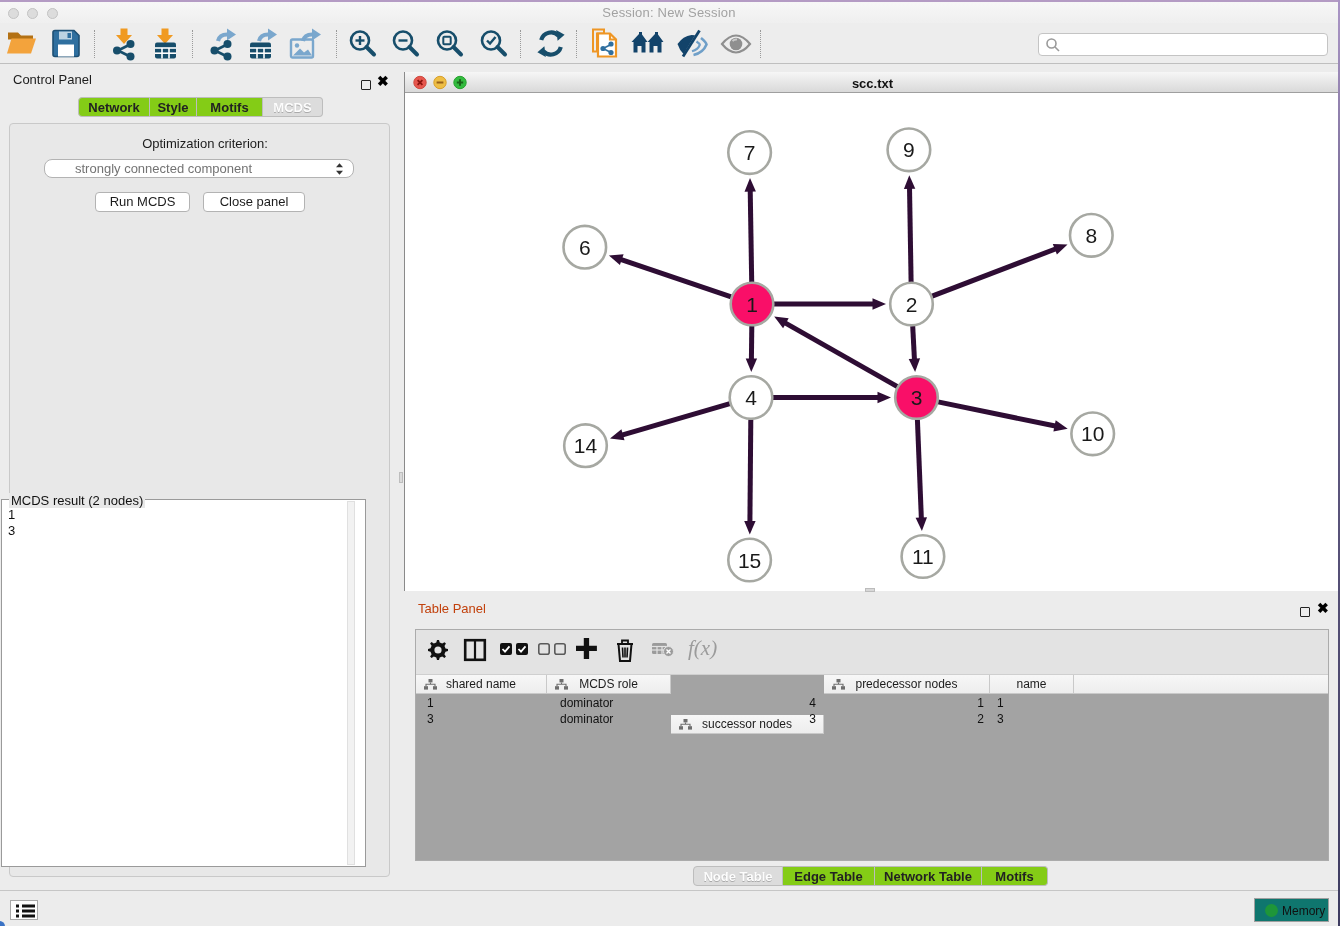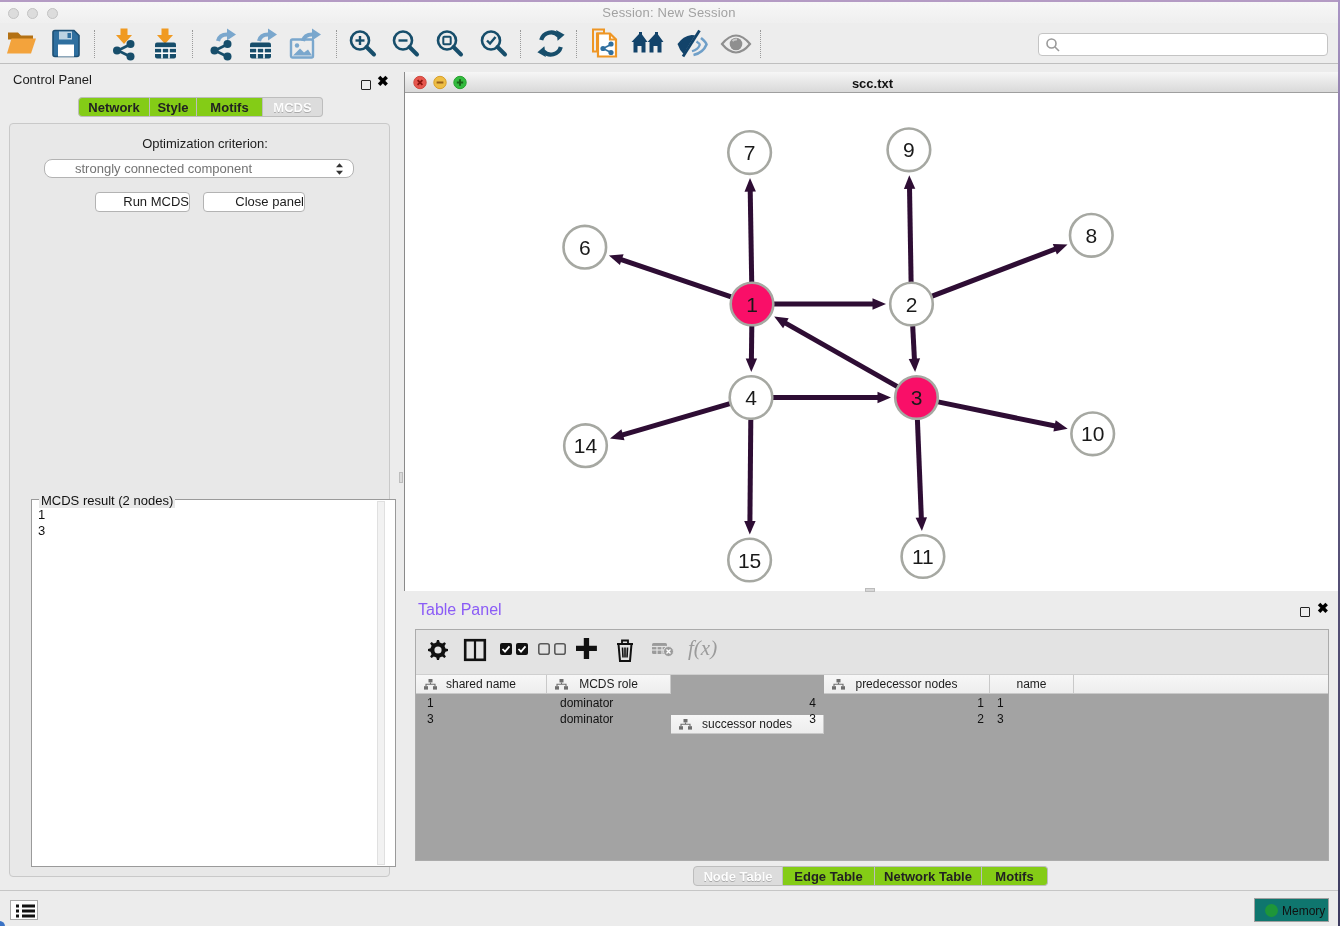--- a/index.html
+++ b/index.html
@@ -20,32 +20,32 @@
 .winbtns { position:absolute; }
 .floatbtn { width:10px; height:10px; border:1.5px solid #222; border-radius:1px; display:inline-block; }
 .tabs { position:absolute; font-size:13px; font-weight:700; color:#222; }
 .tab { position:absolute; top:0; height:20px; line-height:19px; text-align:center; background:#84cc16; border:1px solid #bdbdbd; border-left:none; }
 .tab.first { border-left:1px solid #bdbdbd; border-radius:4px 0 0 4px; }
 .tab.last { border-radius:0 4px 4px 0; }
 .tab.disabled { background:#dcdcdc; color:#fdfdfd; text-shadow:0 1px 0 #aaa; font-weight:700; }
 #subpanel { left:9px; top:59px; width:381px; height:754px; background:#e8e8e8; border:1px solid #c9c9c9; border-radius:4px; }
 #optlabel { width:100%; top:72px; text-align:center; font-size:13px; color:#1c1c1c;padding-left:12px; }
 #dropdown { left:44px; top:95px; width:310px; height:19px; background:#fff; border:1px solid #b3b3b3; border-radius:8px; font-size:13px; color:#737373; line-height:17px; padding-left:30px; }
-.btn { position:absolute; height:20px; background:#fff; border:1px solid #b3b3b3; border-radius:4px; font-size:13px; color:#1c1c1c; text-align:right; line-height:18px; }
-
-#mcdsbox { left:31px; top:429px; width:365px; height:375px; }
+.btn { position:absolute; height:20px; background:#fff; border:1px solid #b3b3b3; border-radius:4px; font-size:13px; color:#1c1c1c; text-align:center; line-height:18px; }
+
+#mcdsbox { left:1px; top:429px; width:365px; height:375px; }
 #mcdsbox .frame { position:absolute; left:0; top:6px; width:365px; height:368px; border:1px solid #9a9a9a; background:#fff; }
 #mcdsbox .legend { position:absolute; left:8px; top:0; background:#e8e8e8; padding:0 2px; font-size:13px; color:#111; }
 
 #netwin { left:404px; top:65px; width:936px; height:526px; border-left:1px solid #8a8a8a;margin-top:7px; }
 #nettitle { left:0; top:0; width:100%; height:21px; background:linear-gradient(#f6f6f6,#d9d9d9); border-bottom:1px solid #9f9f9f; }
 #netcanvas { left:0; top:21px; width:935px; height:505px; background:#fff; }
 
 #tpanel { left:398px; top:591px; width:942px; height:302px; background:#ececec; }
-#tp-head { left:20px; top:10px; font-size:16px; color:#8b5cf6; }
+#tp-head { left:20px; top:10px; font-size:13px; color:#c2410c; }
 #tablebox { left:17px; top:38px; width:914px; height:232px; background:#a3a3a3; border:1px solid #ababab; }
 #ttoolbar { left:0; top:0; width:912px; height:45px; background:#e3e3e3; border-bottom:1px solid #cfcfcf; }
 .thead { position:absolute; top:45px; height:19px; background:linear-gradient(#f7f7f7,#ededed); border-right:1px solid #c9c9c9; border-bottom:1px solid #c9c9c9; font-size:12px; color:#1c1c1c; text-align:center; line-height:19px; }
 .trow { position:absolute; font-size:12px; color:#111; height:16px; line-height:16px; }
 .btabs { position:absolute; font-size:13px; font-weight:700; color:#222; }
 
 #statusbar { left:0; top:890px; width:1340px; height:36px; background:#ececec; border-top:1px solid #c6c6c6; }
 #listbtn { left:10px; top:9px; width:28px; height:20px; background:#fdfdfd; border:1px solid #a8a8a8; }
 #membtn { left:1254px; top:7px; width:75px; height:24px; background:#0f766e; border:1px solid #9f9f9f; font-size:12px; color:#111; }
 #rightstrip { left:1338px; top:0; width:2px; height:926px; background:linear-gradient(#ab96c6 0%, #6a6189 30%, #3d3b60 100%); }

